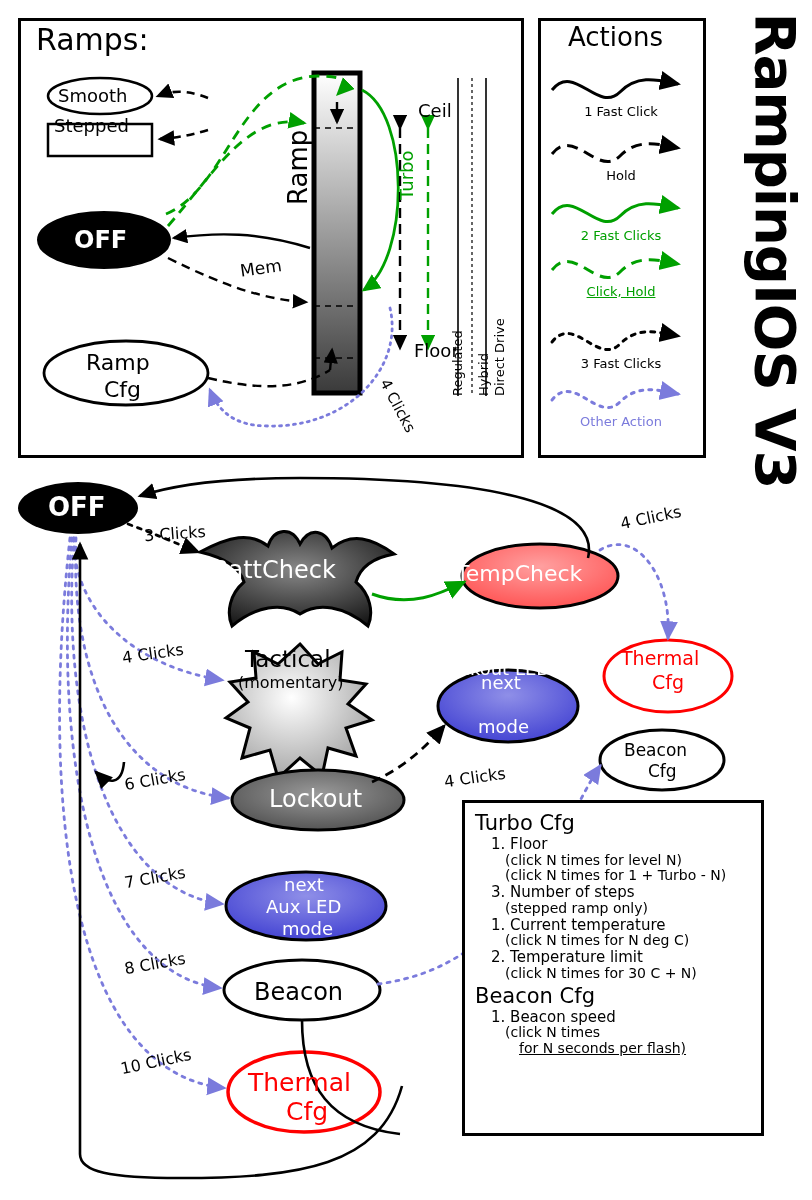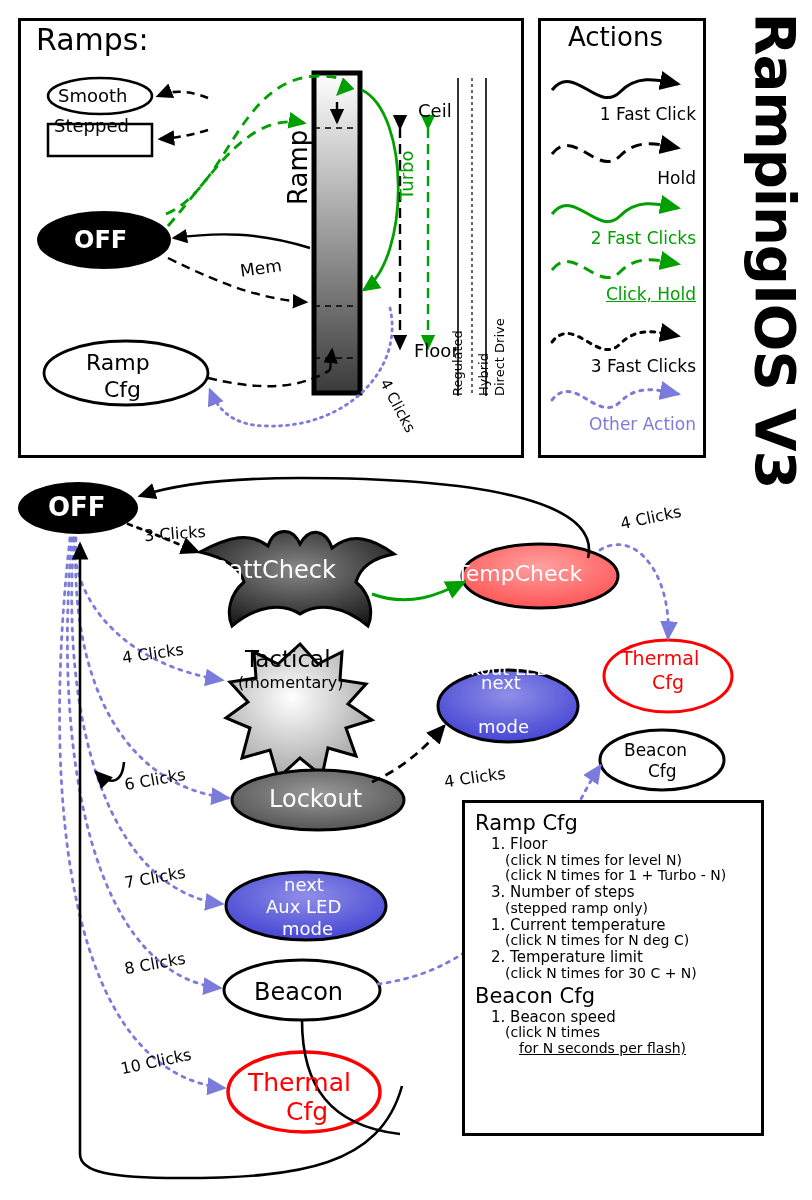--- a/index.html
+++ b/index.html
@@ -26,21 +26,21 @@
   .nowrap{white-space:nowrap;}
   .cfgbox{
     position:absolute;border:3px solid #000;background:#fff;box-sizing:border-box;
     padding:6px 10px;
   }
   .cfg-h{font-size:21px;margin:2px 0 1px 0;}
   .cfg-i{font-size:15px;margin-left:16px;line-height:1.12;}
   .cfg-s{font-size:14px;margin-left:30px;line-height:1.12;}
   .ramps-title{position:absolute;left:36px;top:22px;font-size:30px;}
   .actions-title{position:absolute;left:568px;top:22px;font-size:26px;}
-  .act-l{position:absolute;font-size:17px;text-align:right;width:150px;}
+  .act-l{position:absolute;font-size:13px;text-align:center;width:150px;}
   .green{color:#00a000;}
   .purple{color:#7b7bdc;}
   .red{color:#ff0000;}
 </style>
 </head>
 <body>
 
 <div class="title-v3">
   <span>RampingIOS V3</span>
 </div>
@@ -279,21 +279,21 @@
 <div class="lbl nowrap" style="left:144px;top:524px;font-size:16px;transform:rotate(-4deg);">3 Clicks</div>
 <div class="lbl nowrap" style="left:122px;top:644px;font-size:16px;transform:rotate(-8deg);">4 Clicks</div>
 <div class="lbl nowrap" style="left:124px;top:770px;font-size:16px;transform:rotate(-10deg);">6 Clicks</div>
 <div class="lbl nowrap" style="left:124px;top:868px;font-size:16px;transform:rotate(-10deg);">7 Clicks</div>
 <div class="lbl nowrap" style="left:124px;top:954px;font-size:16px;transform:rotate(-10deg);">8 Clicks</div>
 <div class="lbl nowrap" style="left:120px;top:1052px;font-size:16px;transform:rotate(-12deg);">10 Clicks</div>
 <div class="lbl nowrap" style="left:620px;top:508px;font-size:16px;transform:rotate(-12deg);">4 Clicks</div>
 <div class="lbl nowrap" style="left:444px;top:768px;font-size:16px;transform:rotate(-8deg);">4 Clicks</div>
 
 <div class="cfgbox" style="left:462px;top:800px;width:302px;height:336px;">
-  <div class="cfg-h">Ramp Cfg</div>
+  <div class="cfg-h">Turbo Cfg</div>
   <div class="cfg-i"><span>1.</span> <span>Floor</span></div>
   <div class="cfg-s">(click N times for level N)</div>
   <div class="cfg-s">(click N times for 1 + Turbo - N)</div>
   <div class="cfg-i"><span>3.</span> <span>Number of steps</span></div>
   <div class="cfg-s">(stepped ramp only)</div>
 
   <div class="cfg-i"><span>1.</span> <span>Current temperature</span></div>
   <div class="cfg-s">(click N times for N deg C)</div>
   <div class="cfg-i"><span>2.</span> <span>Temperature limit</span></div>
   <div class="cfg-s">(click N times for 30 C + N)</div>

